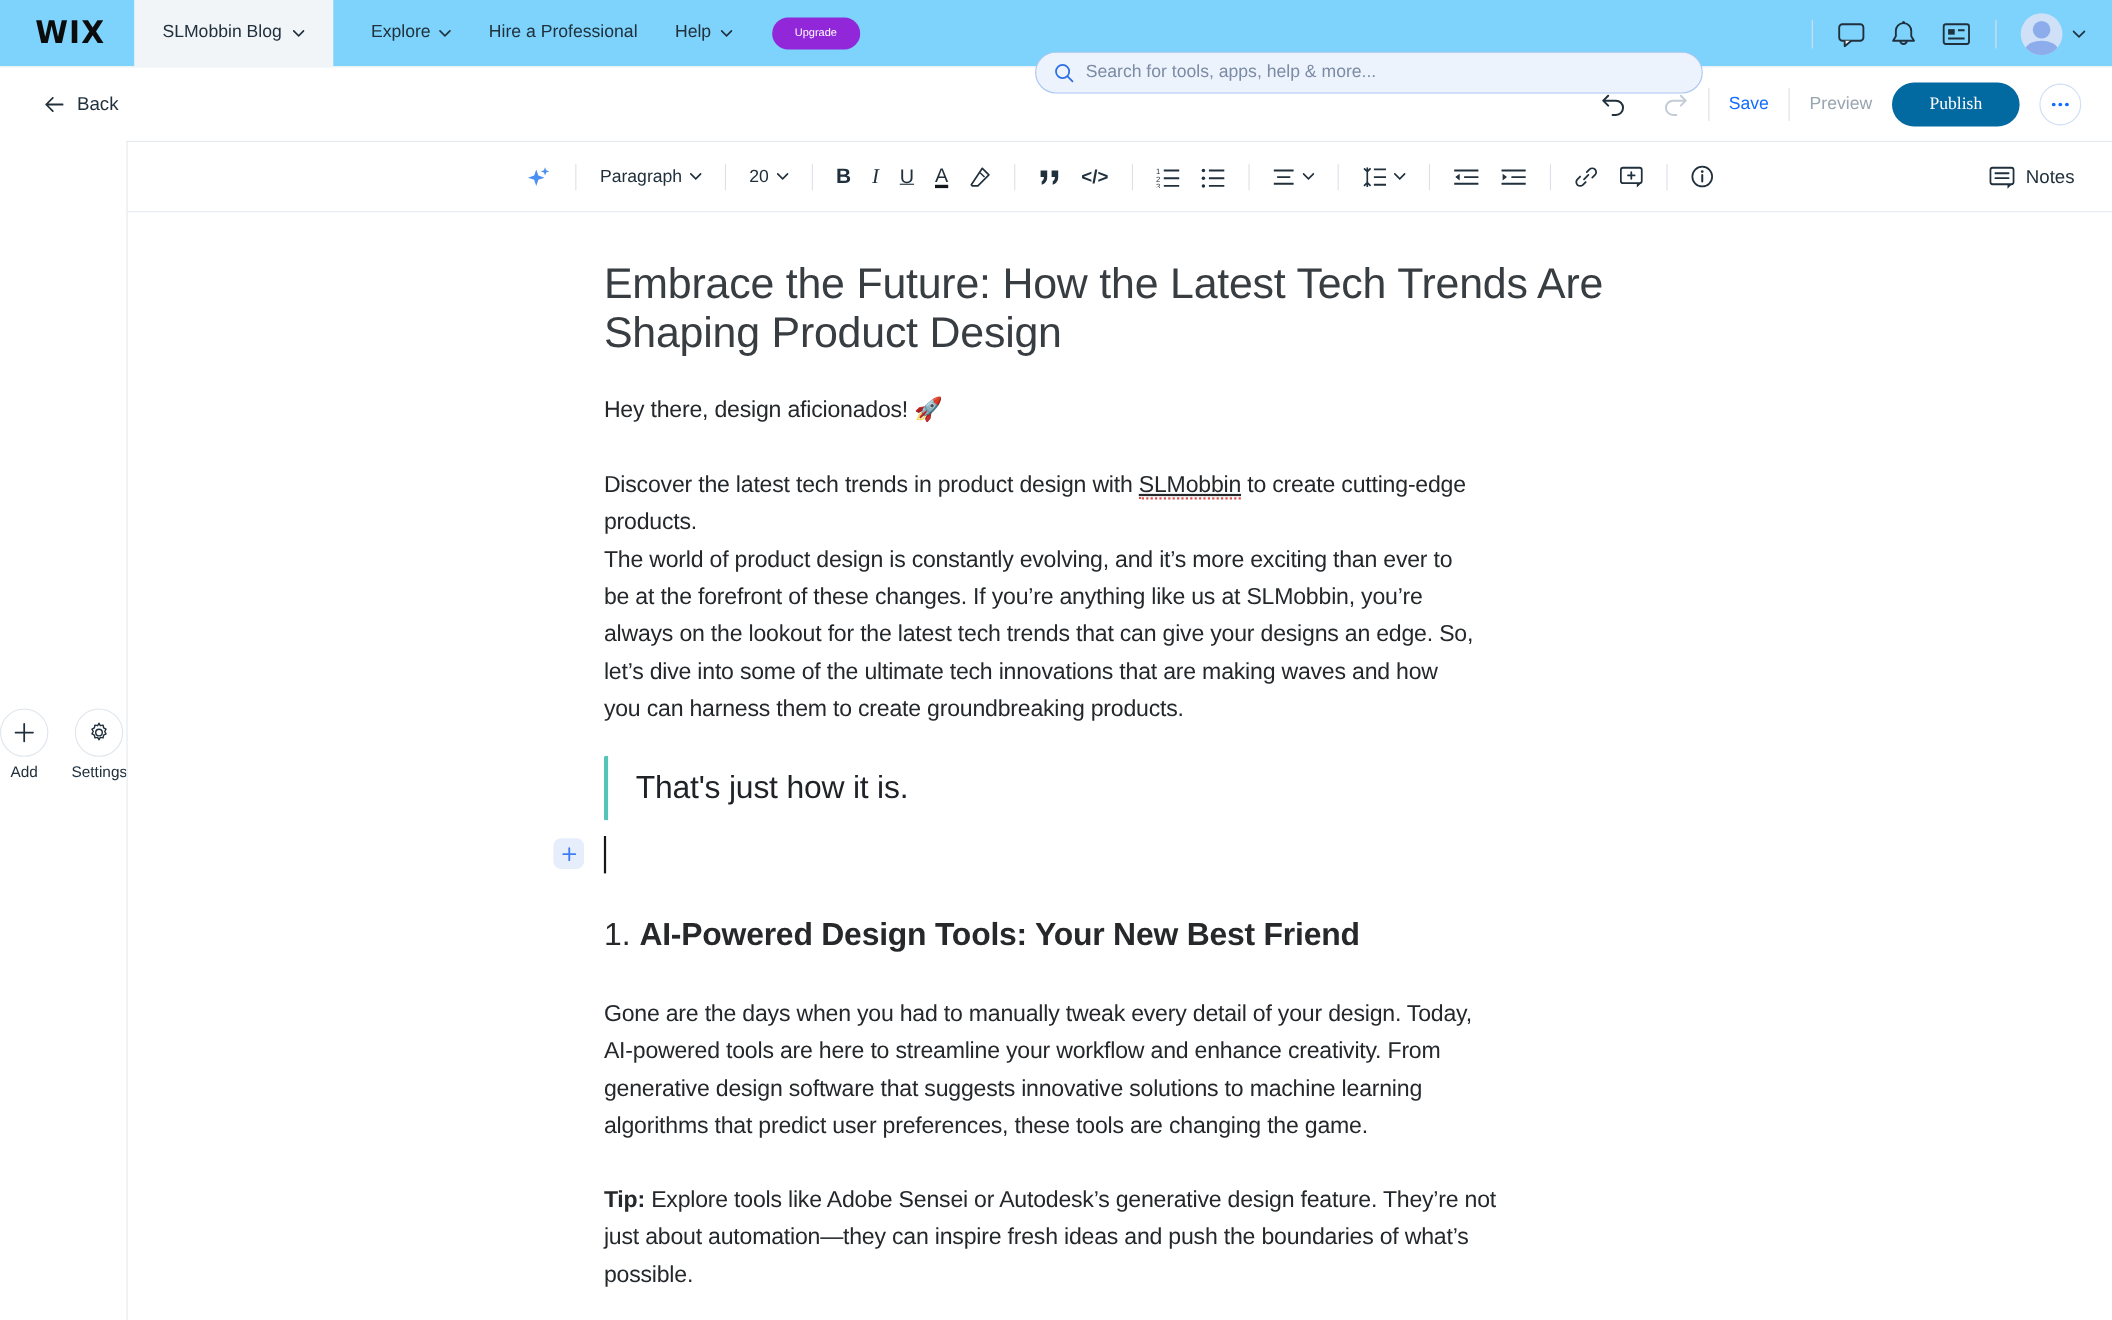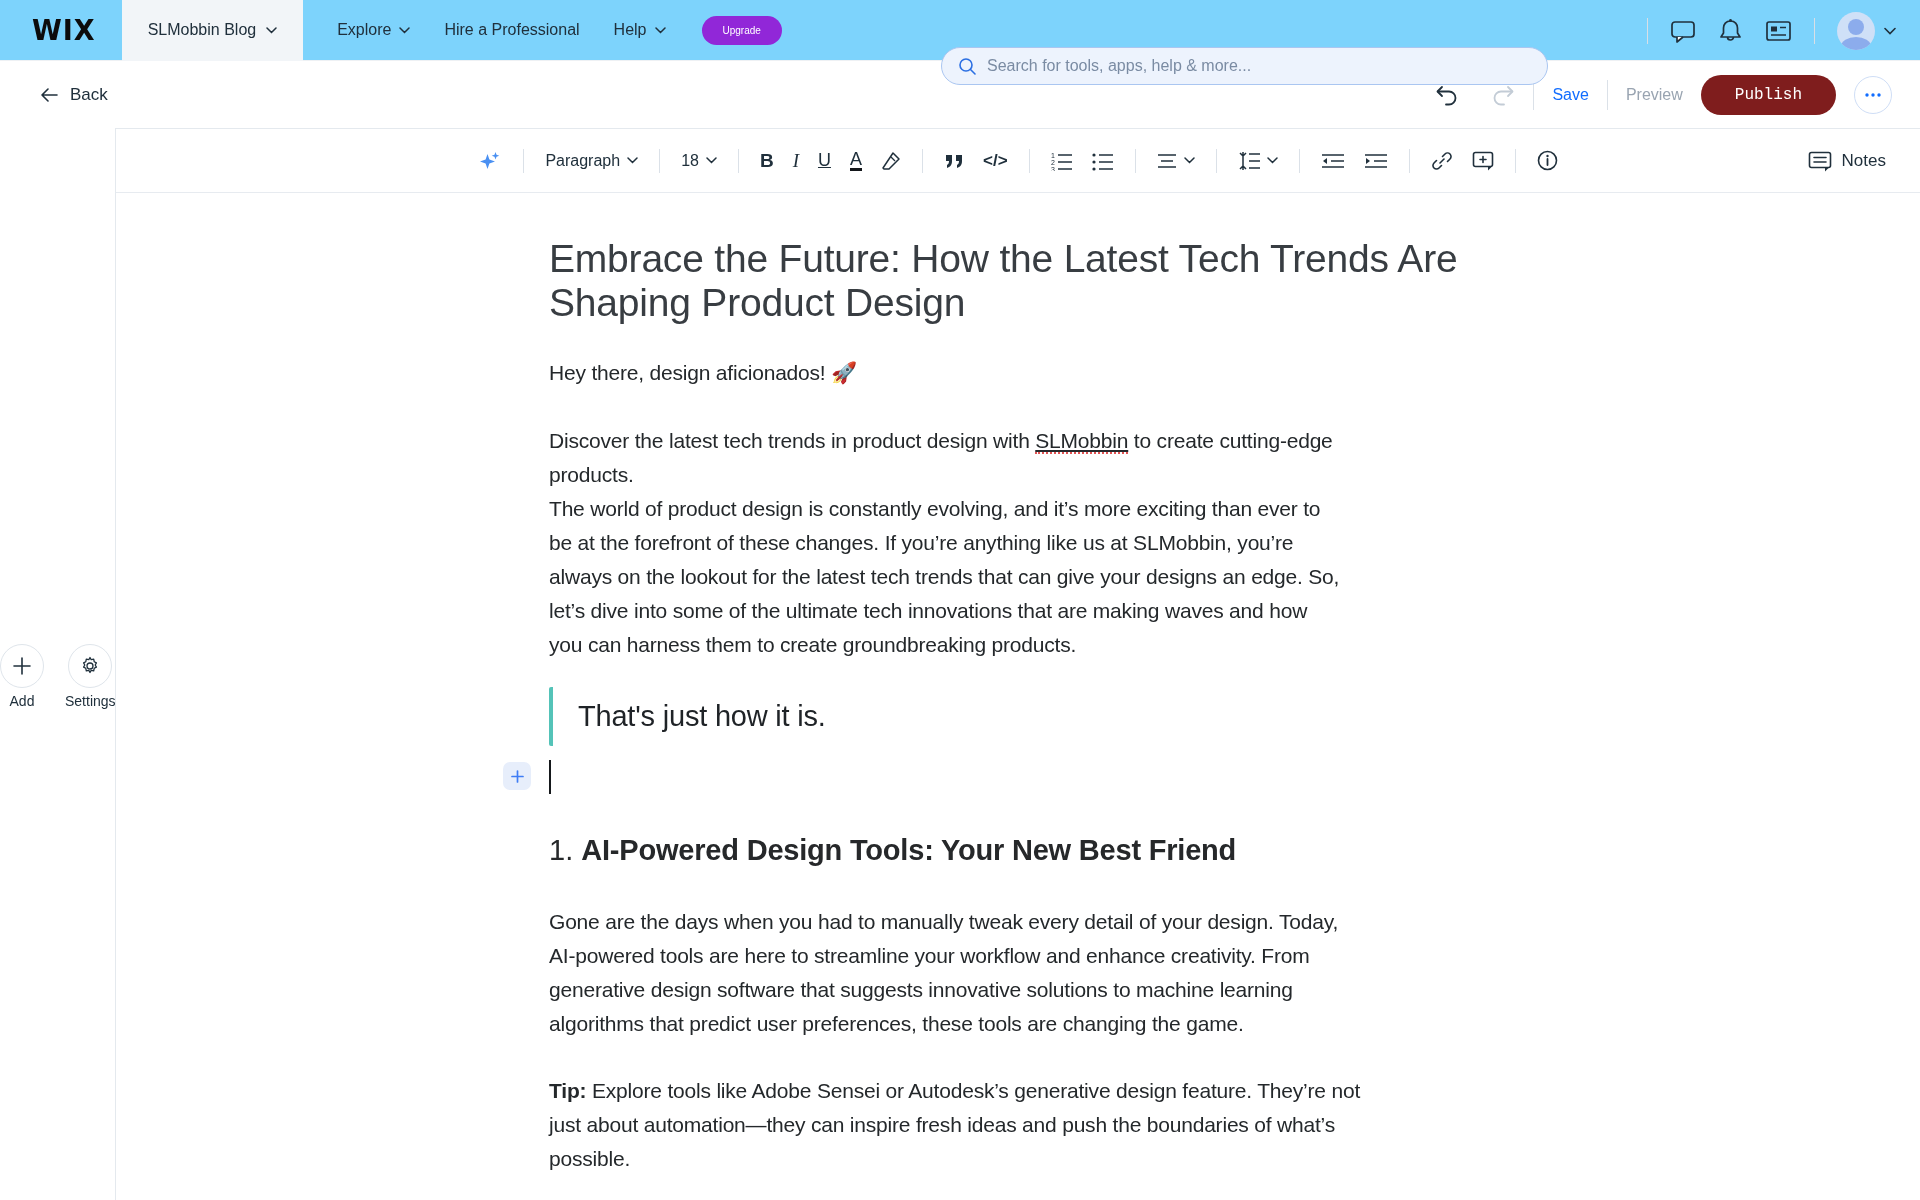--- a/index.html
+++ b/index.html
@@ -30,22 +30,22 @@
   .avatar .body { position:absolute; left:4px; top:25px; width:30px; height:18px; border-radius:50%; background:#8cacec; }
 
   
   .editbar { position:absolute; left:0; top:61px; width:1920px; height:67px; background:#fff;
     display:flex; align-items:center; }
   .back { display:flex; align-items:center; gap:12px; font-size:17px; margin-left:40px; cursor:pointer; }
   .editbar-right { position:absolute; right:28px; display:flex; align-items:center; gap:18px; }
   .txt-btn { background:none; border:none; font-size:16px; cursor:pointer; font-family:inherit; }
   .save { color:#116dff; }
   .preview { color:#99a4b1; }
-  .publish-btn { background:#7f1d1d; color:#fff; border:none; font-size:16px; padding:11px 34px;
-    border-radius:22px; cursor:pointer; font-family:Liberation Mono, monospace; }
+  .publish-btn { background:#0369a1; color:#fff; border:none; font-size:16px; padding:11px 34px;
+    border-radius:22px; cursor:pointer; font-family:Liberation Serif, serif; }
   .more-btn { width:38px; height:38px; border-radius:50%; border:1px solid #cfdef6; background:#fff;
     color:#116dff; font-size:15px; letter-spacing:1px; cursor:pointer; display:flex; align-items:center; justify-content:center; font-weight:700; }
   .vdiv2 { width:1px; height:30px; background:#dbe1e8; }
 
   
   .sidebar { position:absolute; left:0; top:128px; width:115px; bottom:0; background:#fff;
     display:flex; flex-direction:row; align-items:center; padding-top:25px; gap:21px; }
   .side-item { display:flex; flex-direction:column; align-items:center; gap:5px; cursor:pointer; }
   .side-circle { width:44px; height:44px; border-radius:50%; border:1px solid #dfe5eb; background:#fff;
     display:flex; align-items:center; justify-content:center; font-size:20px; color:#20303c; }
@@ -295,21 +295,21 @@
 
     <button class="tb-btn">
       <span>Paragraph</span>
       <svg width="11" height="7">
           <path d="M1 1 L5.5 5.5 L10 1" stroke="#20303c" stroke-width="1.5" fill="none" stroke-linecap="round"></path>
         </svg>
     </button>
     <div class="tb-sep"></div>
 
     <button class="tb-btn">
-      <span>18</span>
+      <span>20</span>
       <svg width="11" height="7">
           <path d="M1 1 L5.5 5.5 L10 1" stroke="#20303c" stroke-width="1.5" fill="none" stroke-linecap="round"></path>
         </svg>
     </button>
     <div class="tb-sep"></div>
 
     <button class="tb-btn">
         <span class="tb-txt">B</span>
       </button>
     <button class="tb-btn">

